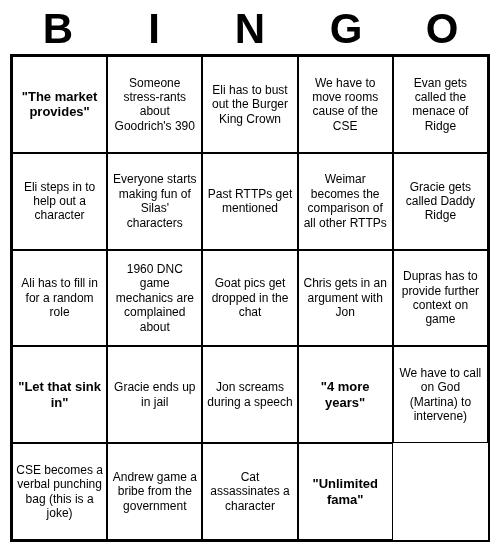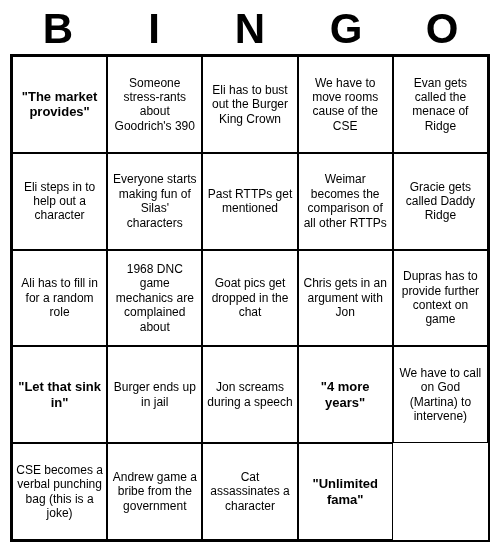--- a/index.html
+++ b/index.html
@@ -65,26 +65,26 @@
     <div class="bingo-cell">Someone stress-rants about Goodrich's 390</div>
     <div class="bingo-cell">Eli has to bust out the Burger King Crown</div>
     <div class="bingo-cell">We have to move rooms cause of the CSE</div>
     <div class="bingo-cell">Evan gets called the menace of Ridge</div>
     <div class="bingo-cell">Eli steps in to help out a character</div>
     <div class="bingo-cell">Everyone starts making fun of Silas' characters</div>
     <div class="bingo-cell">Past RTTPs get mentioned</div>
     <div class="bingo-cell">Weimar becomes the comparison of all other RTTPs</div>
     <div class="bingo-cell">Gracie gets called Daddy Ridge</div>
     <div class="bingo-cell">Ali has to fill in for a random role</div>
-    <div class="bingo-cell">1968 DNC game mechanics are complained about</div>
+    <div class="bingo-cell">1960 DNC game mechanics are complained about</div>
     <div class="bingo-cell">Goat pics get dropped in the chat</div>
     <div class="bingo-cell">Chris gets in an argument with Jon</div>
     <div class="bingo-cell">Dupras has to provide further context on game</div>
     <div class="bingo-cell large-text">"Let that sink in"</div>
-    <div class="bingo-cell">Burger ends up in jail</div>
+    <div class="bingo-cell">Gracie ends up in jail</div>
     <div class="bingo-cell">Jon screams during a speech</div>
     <div class="bingo-cell large-text">"4 more years"</div>
     <div class="bingo-cell">We have to call on God (Martina) to intervene)</div>
     <div class="bingo-cell">CSE becomes a verbal punching bag (this is a joke)</div>
     <div class="bingo-cell">Andrew game a bribe from the government</div>
     <div class="bingo-cell">Cat assassinates a character</div>
     <div class="bingo-cell large-text">"Unlimited fama"</div>
   </div>
 
 </body></html>

